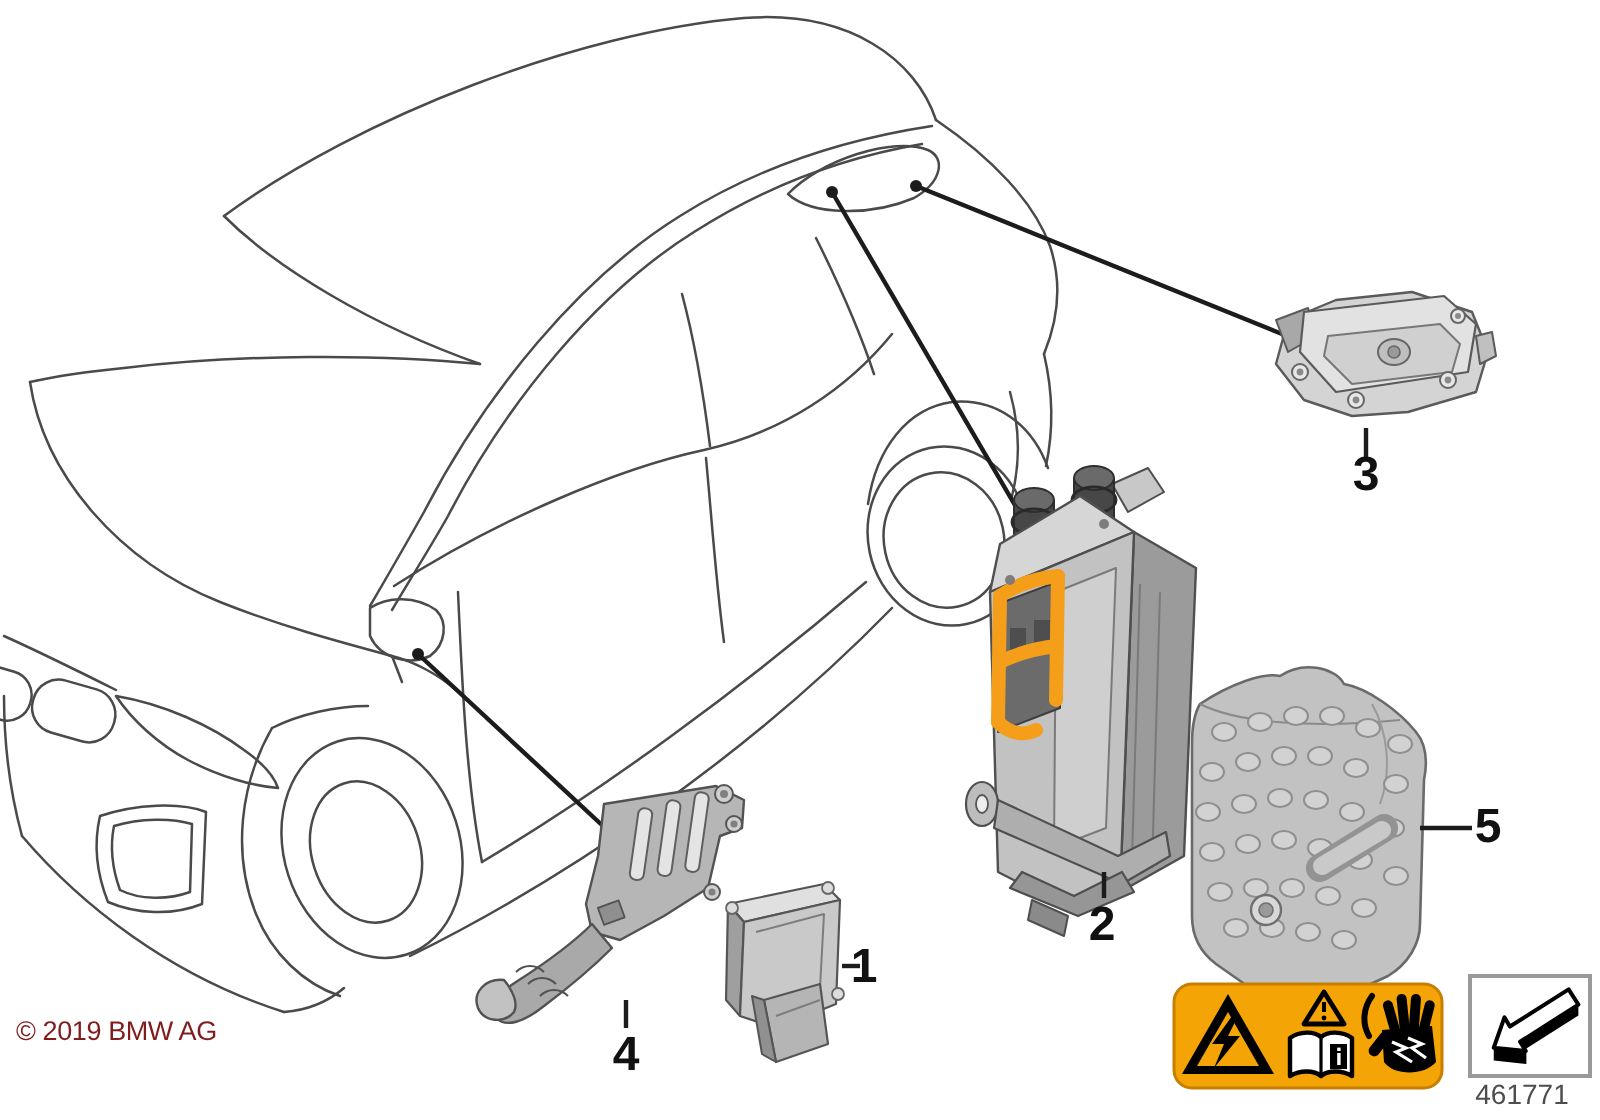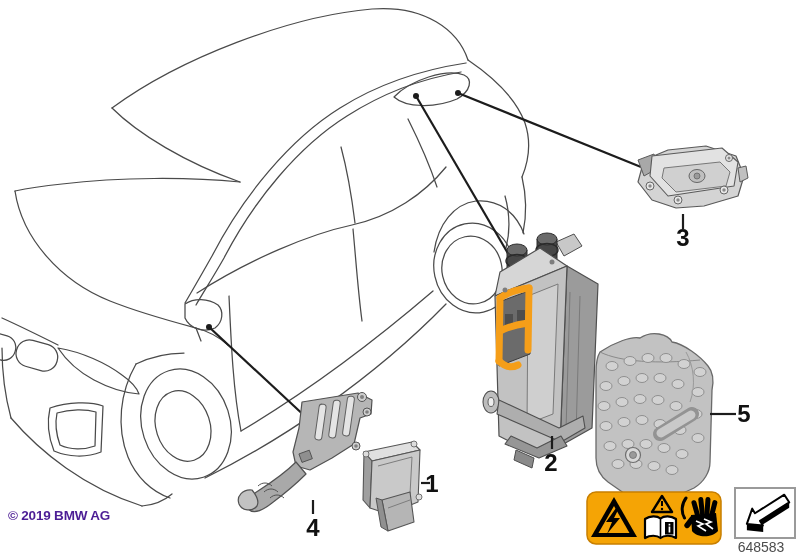--- a/index.html
+++ b/index.html
@@ -9,21 +9,21 @@
   }
   #stage svg{position:absolute;left:0;top:0;}
   .callout{
     position:absolute;width:22px;text-align:center;
     font-family:"Liberation Sans", sans-serif;
     font-weight:bold;font-size:24px;color:#111;line-height:1;
     cursor:pointer;
   }
   #copyright{
     position:absolute;left:8px;top:508px;
-    font-size:13.5px;font-weight:bold;color:#4c1d95;letter-spacing:-0.2px;
+    font-size:13.5px;font-weight:normal;color:#7f1d1d;letter-spacing:-0.2px;
   }
   #docnum{
     position:absolute;left:724px;top:539px;width:74px;text-align:center;
     font-size:14px;color:#4d4d4d;
   }
   #warnlabel{position:absolute;left:586px;top:491px;width:136px;height:54px;}
   #docbox{
     position:absolute;left:734px;top:487px;width:62px;height:52px;
     background:#fff;border:2px solid #9a9a9a;box-sizing:border-box;
   }
@@ -311,15 +311,15 @@
 
   <div id="docbox">
     <svg width="58" height="48" viewBox="0 0 64 52">
       <polygon points="12,38 12,45 30,47 30,40" fill="#000"></polygon>
       <polygon points="26.5,34.7 58.7,14.2 58.7,20.2 26.5,40.7" fill="#000"></polygon>
       <polygon points="53.3,5.8 20.9,26.3 17.9,21.2 12,38 29.7,39.8 26.5,34.7 58.7,14.2" fill="#fff" stroke="#000" stroke-width="2.2" stroke-linejoin="round"></polygon>
     </svg>
   </div>
 
   <div id="copyright">© 2019 BMW AG</div>
-  <div id="docnum">648583</div>
+  <div id="docnum">461771</div>
 
 </div>
 
 </body></html>

